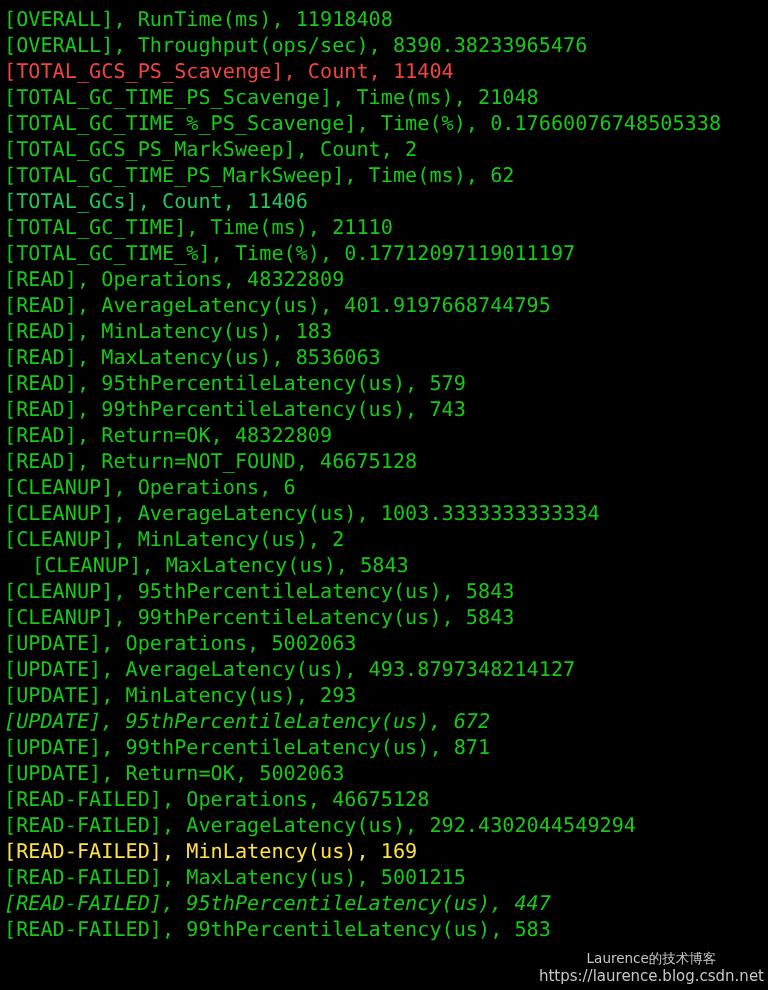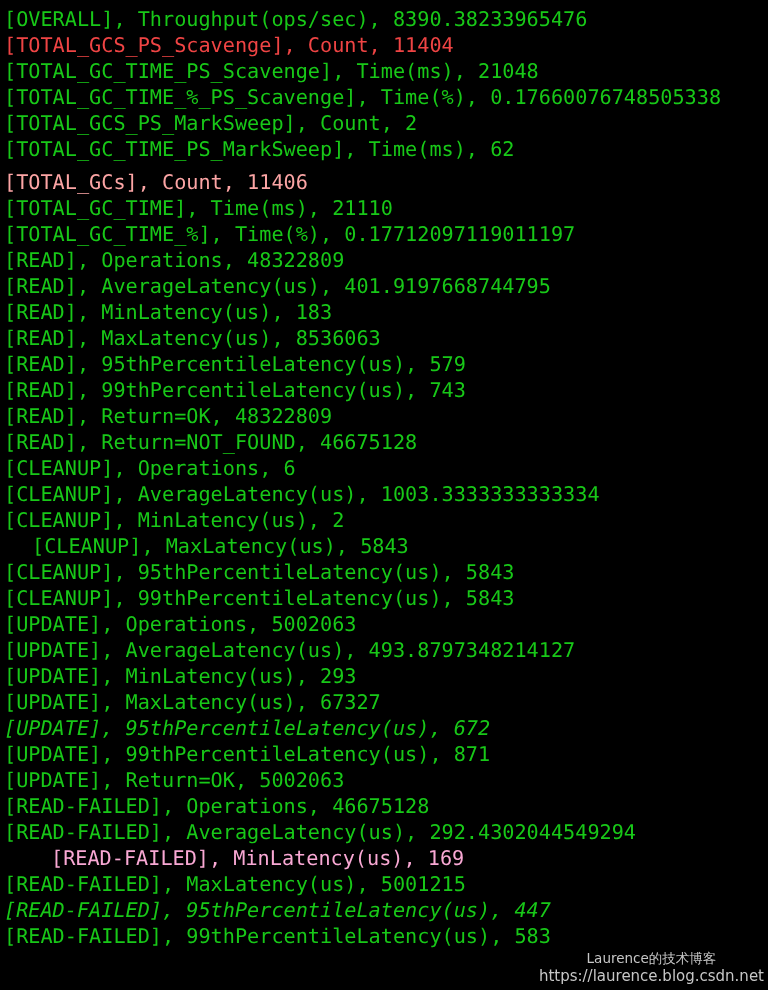--- a/index.html
+++ b/index.html
@@ -53,53 +53,53 @@
     font-size: 15px;
     display: block;
     white-space: pre;
   }
 </style>
 </head>
 <body>
 
 <div id="terminal" style="background: rgb(0, 0, 0);">
   <div id="output-lines">
+      <div class="line" style="color: rgb(24, 200, 24);">[OVERALL], RunTime(ms), 11918408</div>
       <div class="line" style="color: rgb(24, 200, 24);">[OVERALL], Throughput(ops/sec), 8390.38233965476</div>
       <div class="line" style="color: #ef4444;">[TOTAL_GCS_PS_Scavenge], Count, 11404</div>
       <div class="line" style="color: rgb(24, 200, 24);">[TOTAL_GC_TIME_PS_Scavenge], Time(ms), 21048</div>
       <div class="line" style="color: rgb(24, 200, 24);">[TOTAL_GC_TIME_%_PS_Scavenge], Time(%), 0.17660076748505338</div>
       <div class="line" style="color: rgb(24, 200, 24);">[TOTAL_GCS_PS_MarkSweep], Count, 2</div>
       <div class="line" style="color: rgb(24, 200, 24);">[TOTAL_GC_TIME_PS_MarkSweep], Time(ms), 62</div>
-      <div class="line" style="color: #fca5a5; margin-top: 7px;">[TOTAL_GCs], Count, 11406</div>
+      <div class="line" style="color: #22c55e;">[TOTAL_GCs], Count, 11406</div>
       <div class="line" style="color: rgb(24, 200, 24);">[TOTAL_GC_TIME], Time(ms), 21110</div>
       <div class="line" style="color: rgb(24, 200, 24);">[TOTAL_GC_TIME_%], Time(%), 0.17712097119011197</div>
       <div class="line" style="color: rgb(24, 200, 24);">[READ], Operations, 48322809</div>
       <div class="line" style="color: rgb(24, 200, 24);">[READ], AverageLatency(us), 401.9197668744795</div>
       <div class="line" style="color: rgb(24, 200, 24);">[READ], MinLatency(us), 183</div>
       <div class="line" style="color: rgb(24, 200, 24);">[READ], MaxLatency(us), 8536063</div>
       <div class="line" style="color: rgb(24, 200, 24);">[READ], 95thPercentileLatency(us), 579</div>
       <div class="line" style="color: rgb(24, 200, 24);">[READ], 99thPercentileLatency(us), 743</div>
       <div class="line" style="color: rgb(24, 200, 24);">[READ], Return=OK, 48322809</div>
       <div class="line" style="color: rgb(24, 200, 24);">[READ], Return=NOT_FOUND, 46675128</div>
       <div class="line" style="color: rgb(24, 200, 24);">[CLEANUP], Operations, 6</div>
       <div class="line" style="color: rgb(24, 200, 24);">[CLEANUP], AverageLatency(us), 1003.3333333333334</div>
       <div class="line" style="color: rgb(24, 200, 24);">[CLEANUP], MinLatency(us), 2</div>
       <div class="line" style="color: rgb(24, 200, 24); margin-left: 28px;">[CLEANUP], MaxLatency(us), 5843</div>
       <div class="line" style="color: rgb(24, 200, 24);">[CLEANUP], 95thPercentileLatency(us), 5843</div>
       <div class="line" style="color: rgb(24, 200, 24);">[CLEANUP], 99thPercentileLatency(us), 5843</div>
       <div class="line" style="color: rgb(24, 200, 24);">[UPDATE], Operations, 5002063</div>
       <div class="line" style="color: rgb(24, 200, 24);">[UPDATE], AverageLatency(us), 493.8797348214127</div>
       <div class="line" style="color: rgb(24, 200, 24);">[UPDATE], MinLatency(us), 293</div>
-      <div class="line" style="color: rgb(24, 200, 24);">[UPDATE], MaxLatency(us), 67327</div>
       <div class="line" style="color: rgb(24, 200, 24); font-style: italic;">[UPDATE], 95thPercentileLatency(us), 672</div>
       <div class="line" style="color: rgb(24, 200, 24);">[UPDATE], 99thPercentileLatency(us), 871</div>
       <div class="line" style="color: rgb(24, 200, 24);">[UPDATE], Return=OK, 5002063</div>
       <div class="line" style="color: rgb(24, 200, 24);">[READ-FAILED], Operations, 46675128</div>
       <div class="line" style="color: rgb(24, 200, 24);">[READ-FAILED], AverageLatency(us), 292.4302044549294</div>
-      <div class="line" style="color: #f9a8d4; margin-left: 47px;">[READ-FAILED], MinLatency(us), 169</div>
+      <div class="line" style="color: #fde047;">[READ-FAILED], MinLatency(us), 169</div>
       <div class="line" style="color: rgb(24, 200, 24);">[READ-FAILED], MaxLatency(us), 5001215</div>
       <div class="line" style="color: rgb(24, 200, 24); font-style: italic;">[READ-FAILED], 95thPercentileLatency(us), 447</div>
       <div class="line" style="color: rgb(24, 200, 24);">[READ-FAILED], 99thPercentileLatency(us), 583</div>
     </div>
   <div id="watermark" style="color: rgb(216, 216, 216);">
     <span class="wm-top">Laurence的技术博客</span>
     <span class="wm-bottom">https://laurence.blog.csdn.net</span>
   </div>
 </div>
 

